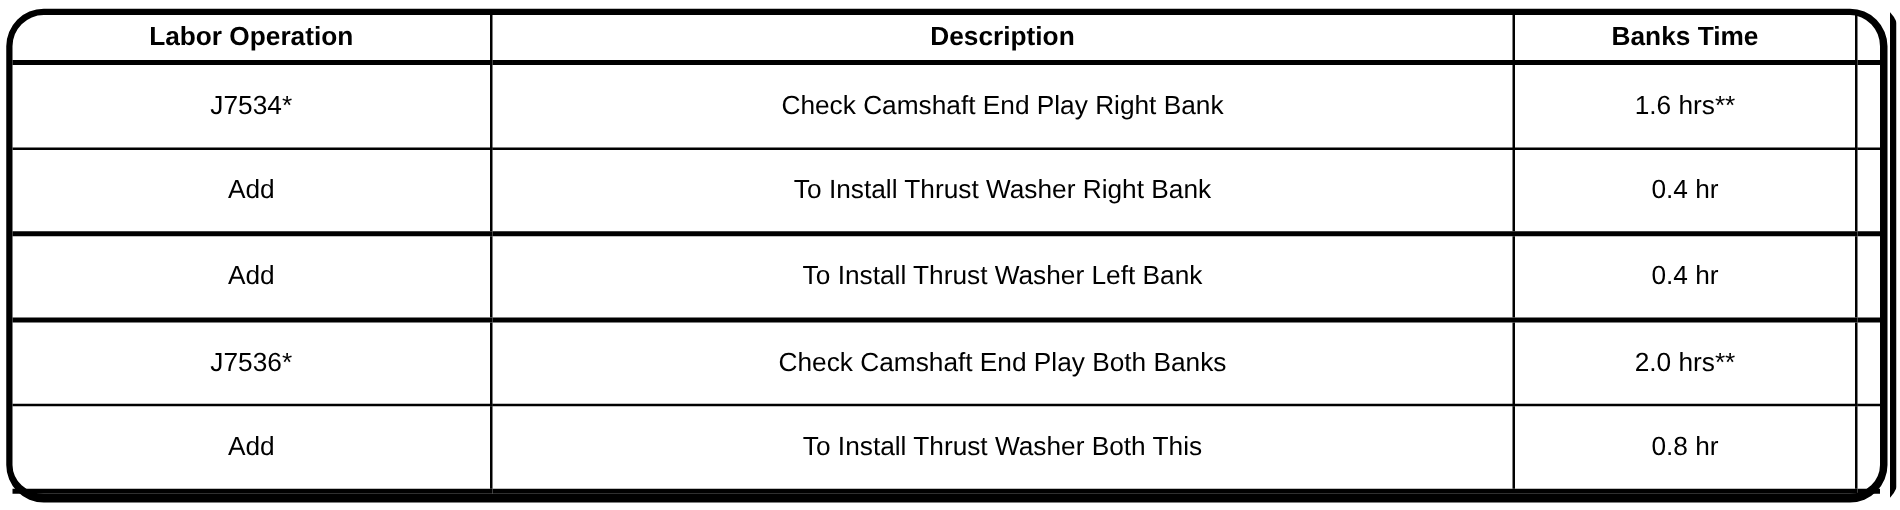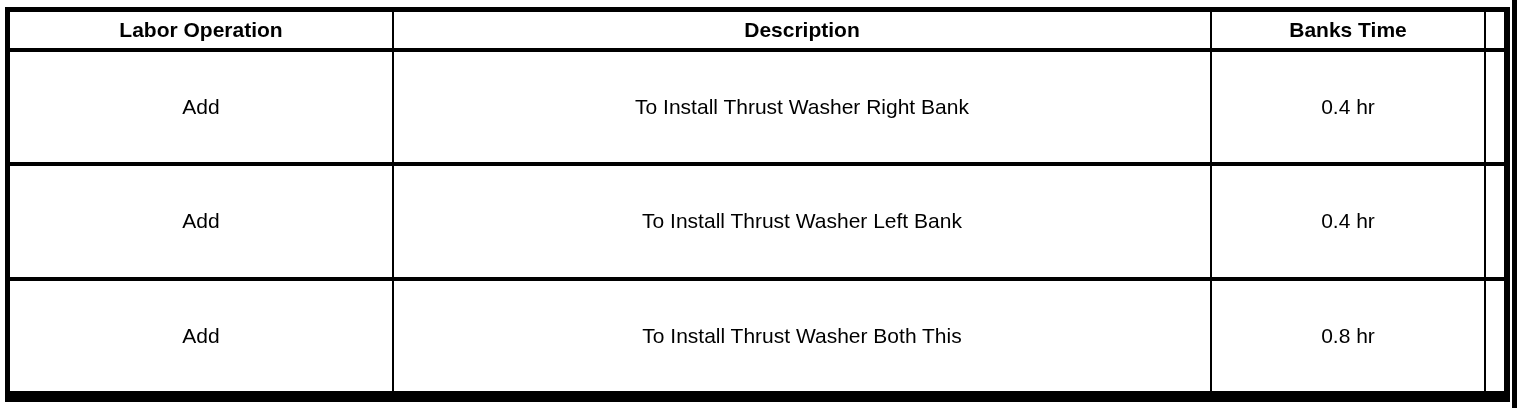--- a/index.html
+++ b/index.html
@@ -1,15 +1,15 @@
 <!DOCTYPE html>
 <html><head>
 <meta charset="utf-8">
 <style>
-  * { margin: 0; padding: 0; box-sizing: border-box; }
+  * { margin: 0; padding: 0; box-sizing: border-box; border-radius: 30px; }
   html, body {
     width: 1520px; height: 408px;
     background: #ffffff;
     font-family: "Liberation Sans", sans-serif;
     color: #000000;
     overflow: hidden;
   }
   body { position: relative; }
 
   
@@ -79,30 +79,42 @@
     </colgroup>
     <thead>
       <tr class="hdr">
         <th>Labor Operation</th>
         <th>Description</th>
         <th>Banks Time</th>
         <th></th>
       </tr>
     </thead>
     <tbody>
+      <tr class="data sep-thin">
+        <td>J7534*</td>
+        <td>Check Camshaft End Play Right Bank</td>
+        <td>1.6 hrs**</td>
+        <td></td>
+      </tr>
       <tr class="data sep-thick">
         <td>Add</td>
         <td>To Install Thrust Washer Right Bank</td>
         <td>0.4 hr</td>
         <td></td>
       </tr>
       <tr class="data sep-thick">
         <td>Add</td>
         <td>To Install Thrust Washer Left Bank</td>
         <td>0.4 hr</td>
+        <td></td>
+      </tr>
+      <tr class="data sep-thin">
+        <td>J7536*</td>
+        <td>Check Camshaft End Play Both Banks</td>
+        <td>2.0 hrs**</td>
         <td></td>
       </tr>
       <tr class="data sep-thick">
         <td>Add</td>
         <td>To Install Thrust Washer Both This</td>
         <td>0.8 hr</td>
         <td></td>
       </tr>
     </tbody>
   </table>

